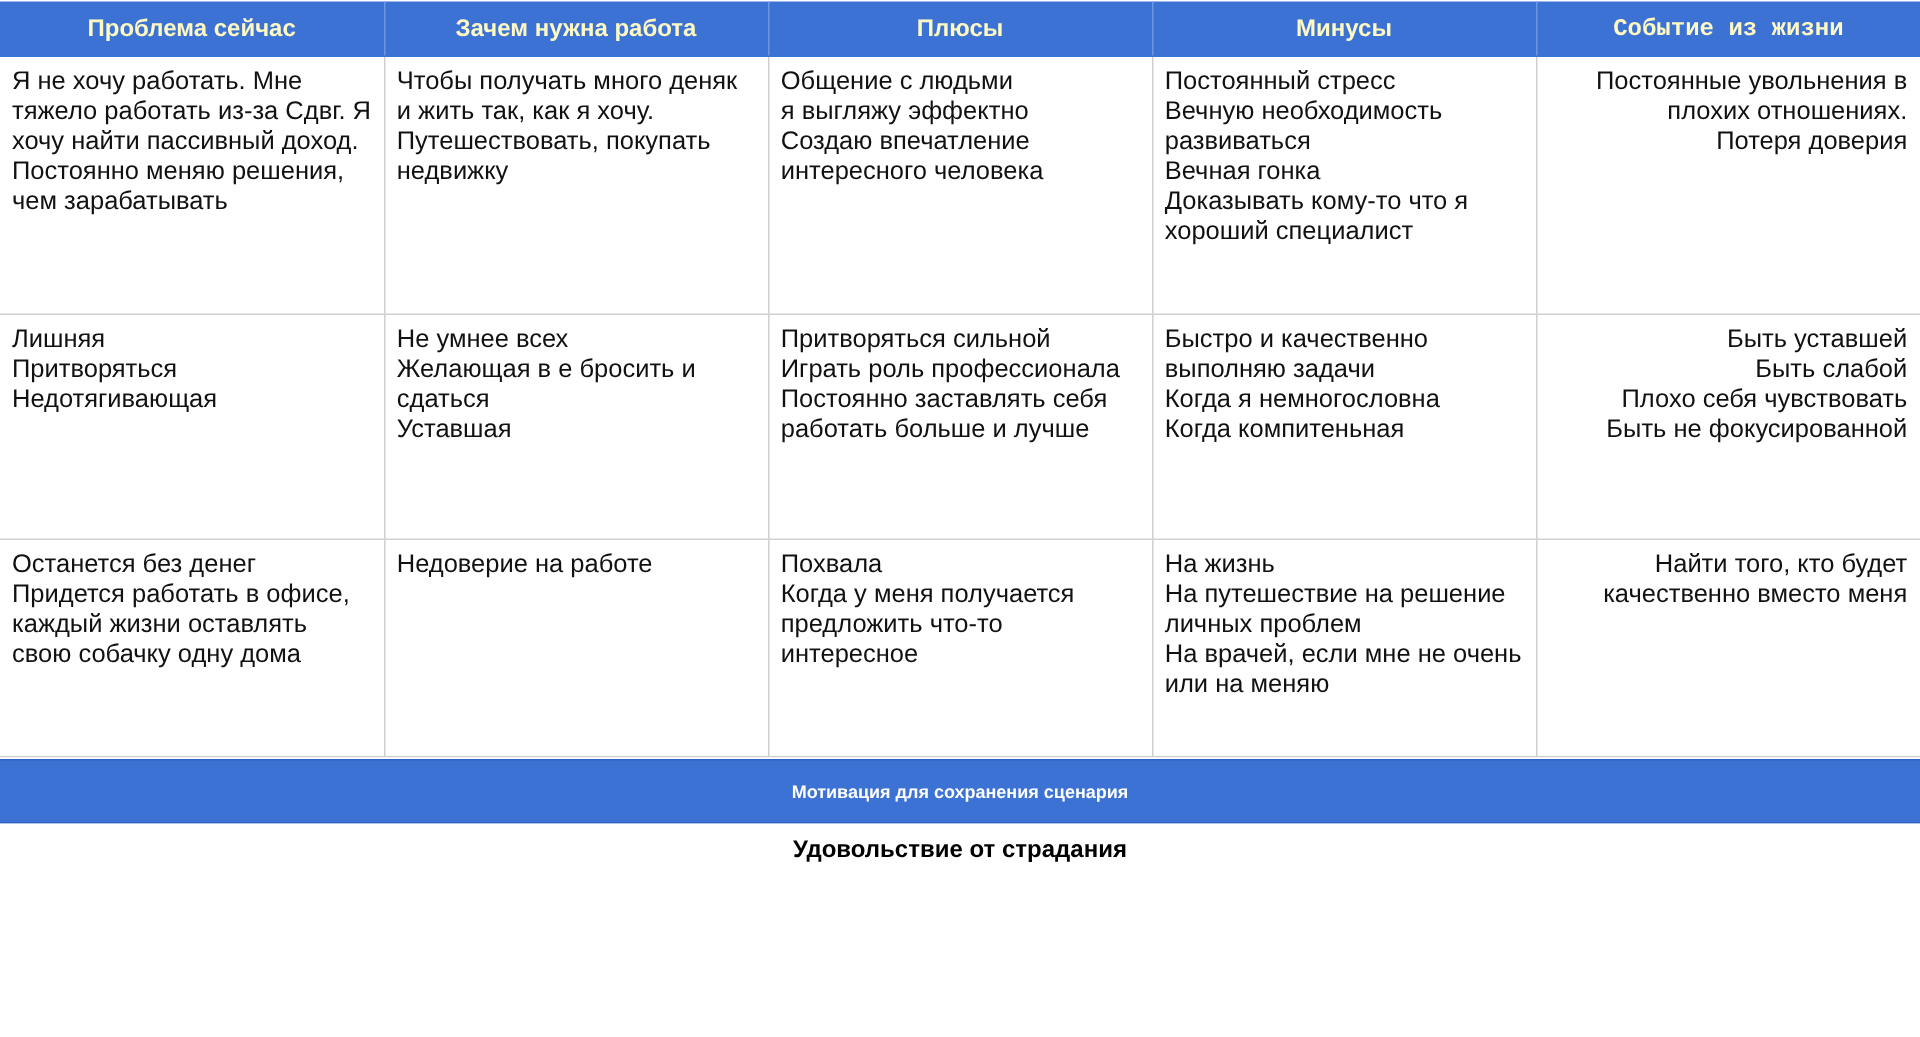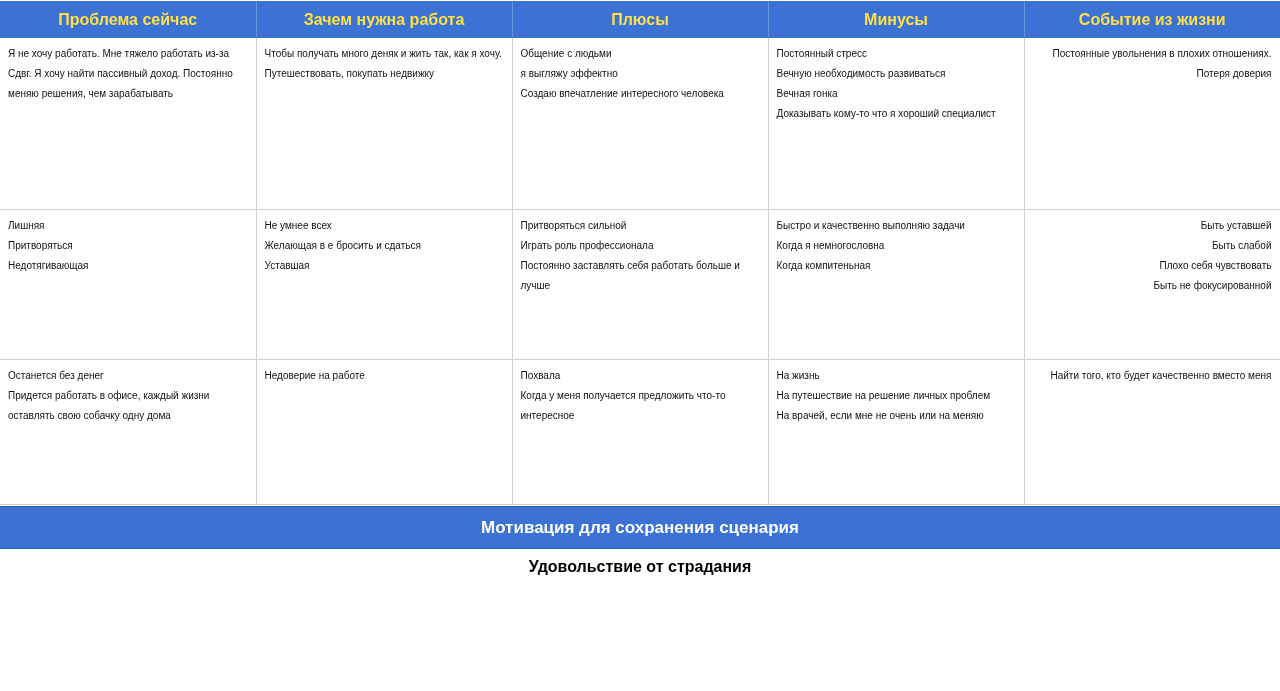--- a/index.html
+++ b/index.html
@@ -26,40 +26,40 @@
   
   table.block {
     width: 1280px;
     border-collapse: collapse;
     table-layout: fixed;
   }
   table.block col { width: 256px; }
 
   tr.header-row th {
     background: #3b72d4;
-    color: #fde047;
+    color: #fef9c3;
     font-size: 16px;
     font-weight: bold;
     text-align: center;
     vertical-align: middle;
     padding: 5px 6px;
     line-height: 19px;
     border-left: 1px solid #6b96e0;
     border-right: 1px solid #6b96e0;
     border-top: 1px solid #3b72d4;
     border-bottom: 1px solid #3b72d4;
     box-sizing: border-box;
   }
   tr.header-row th:first-child { border-left: none; }
-  tr.header-row th:last-child  { border-right: none; }
+  tr.header-row th:last-child  { border-right: none; font-family: Liberation Mono, monospace; }
 
   tr.body-row td {
     background: #ffffff;
     color: #111111;
-    font-size: 10px;
+    font-size: 17px;
     line-height: 20px;
     text-align: left;
     vertical-align: top;
     padding: 6px 8px 8px 8px;
     border-left: 1px solid #d0d0d0;
     border-right: 1px solid #d0d0d0;
     border-bottom: 1px solid #d0d0d0;
     box-sizing: border-box;
     white-space: pre-line;
     word-wrap: break-word;
@@ -73,21 +73,21 @@
   .b1 td { height: 172px; }
   .b2 td { height: 149px; }
   .b3 td { height: 145px; }
 
   
   .footer-bar {
     width: 1280px;
     height: 43px;
     background: #3b72d4;
     color: #ffffff;
-    font-size: 17px;
+    font-size: 12px;
     font-weight: bold;
     display: flex;
     align-items: center;
     justify-content: center;
     box-sizing: border-box;
     border-top: 1px solid #2f62c0;
     border-bottom: 1px solid #2f62c0;
   }
   .footer-note {
     width: 1280px;

